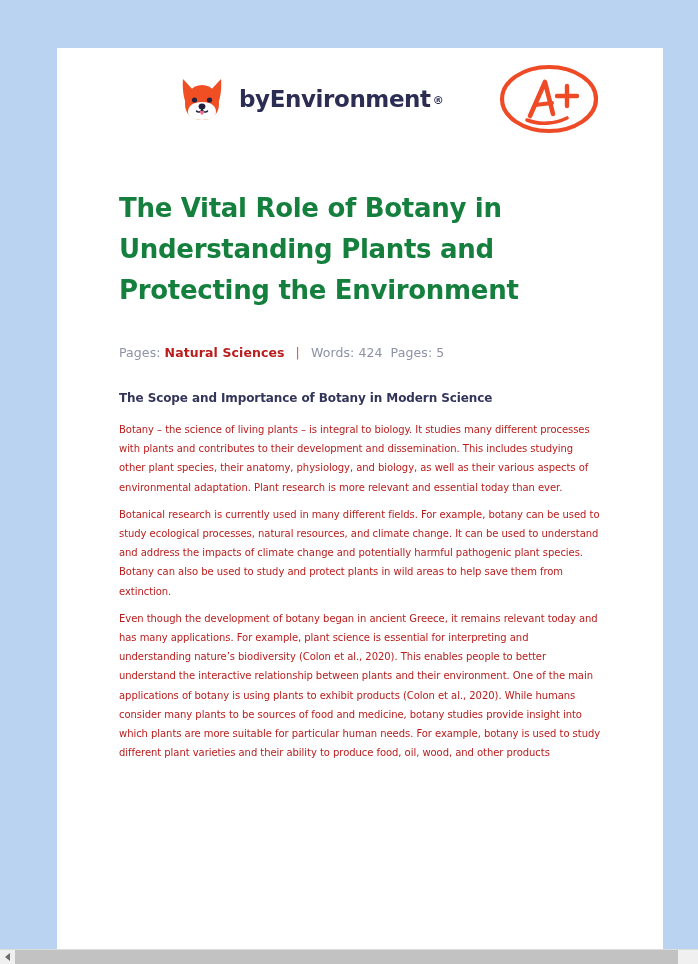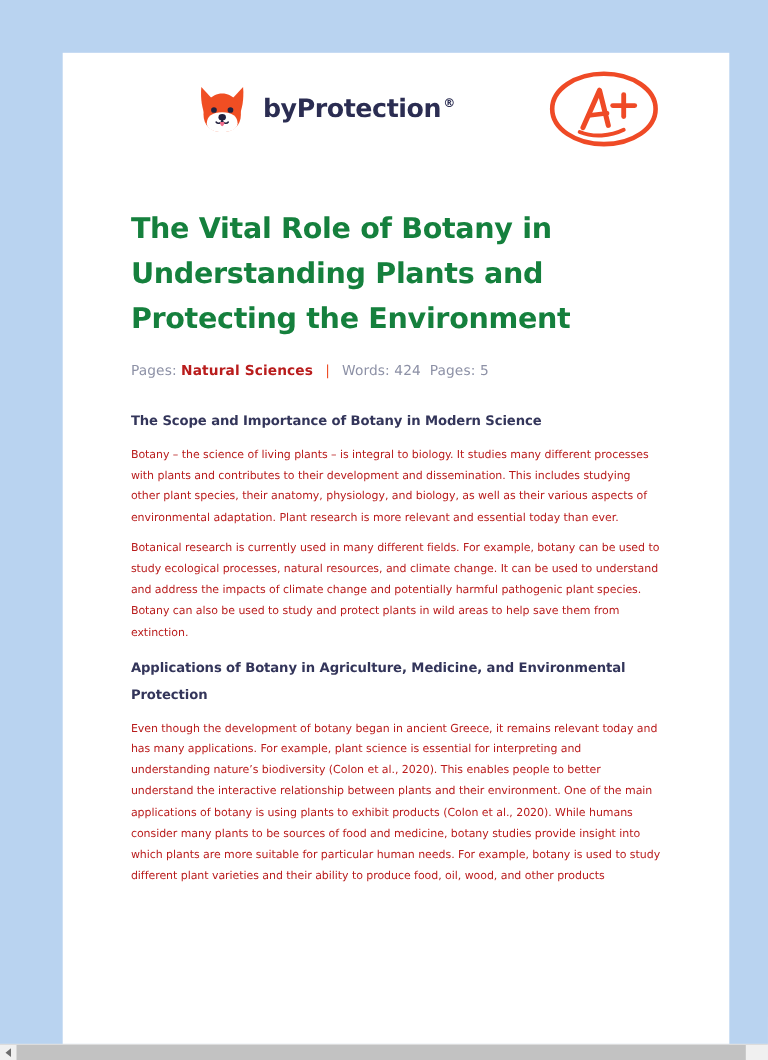--- a/index.html
+++ b/index.html
@@ -59,21 +59,21 @@
     height: 46px;
     display: block;
   }
   .brand-wordmark {
     font-size: 23px;
     font-weight: 700;
     color: #2b2d52;
     letter-spacing: -0.4px;
     white-space: nowrap;
     display: flex;
-    align-items: flex-start;
+    align-items: center;
   }
   .brand-wordmark .reg {
     font-size: 11px;
     font-weight: 700;
     position: relative;
     top: 1px;
     left: 2px;
   }
   .grade-badge {
     position: absolute;
@@ -107,21 +107,21 @@
   .doc-meta .topic-link {
     color: #b91c1c;
     font-weight: 700;
     margin-left: 4px;
     text-decoration: none;
   }
   .doc-meta .sep {
     color: #ee4f28;
     margin: 0 11px;
   }
-  .doc-meta .wordcount { margin-right: 8px; }
+  .doc-meta .wordcount { margin-right: 8px; margin-top: 16px; }
 
   
   .article { margin-top: 26px; }
 
   .section-heading {
     font-size: 12px;
     line-height: 24px;
     font-weight: 700;
     color: #33355a;
     margin: 0 0 10px 0;
@@ -208,21 +208,21 @@
               <ellipse cx="21" cy="30.5" rx="3.4" ry="2.9" fill="#22223f"></ellipse>
 
               <path d="M21 33 C21 36 17 37 15.5 35" stroke="#22223f" stroke-width="1.5" fill="none" stroke-linecap="round"></path>
               <path d="M21 33 C21 36 25 37 26.5 35" stroke="#22223f" stroke-width="1.5" fill="none" stroke-linecap="round"></path>
 
               <path d="M19 35 C19 40 23 40 23 35 Z" fill="#f06a8a"></path>
             </svg>
           </span>
           <span class="brand-wordmark">
               <span>by </span>
-              <span>Protection</span>
+              <span>Environment</span>
               <span class="reg">®</span>
             </span>
         </div>
 
         <span class="grade-badge">
           <svg viewBox="0 0 104 74" width="104" height="74" xmlns="http://www.w3.org/2000/svg" aria-hidden="true">
             <ellipse cx="52" cy="37" rx="47" ry="32" fill="none" stroke="#ef4a26" stroke-width="4.2"></ellipse>
 
             <path d="M33 54 L48 20 L56 52" stroke="#ef4a26" stroke-width="4.6" fill="none" stroke-linecap="round" stroke-linejoin="round"></path>
             <path d="M38 43 L55 41" stroke="#ef4a26" stroke-width="4" fill="none" stroke-linecap="round"></path>
@@ -245,21 +245,20 @@
         <span class="wordcount">Words: 424</span>
         <span class="pagecount">Pages: 5</span>
       </div>
 
       <div class="article">
 
         <h2 class="section-heading">The Scope and Importance of Botany in Modern Science</h2>
         <p class="body-par">Botany – the science of living plants – is integral to biology. It studies many different processes with plants and contributes to their development and dissemination. This includes studying other plant species, their anatomy, physiology, and biology, as well as their various aspects of environmental adaptation. Plant research is more relevant and essential today than ever.</p>
         <p class="body-par">Botanical research is currently used in many different fields. For example, botany can be used to study ecological processes, natural resources, and climate change. It can be used to understand and address the impacts of climate change and potentially harmful pathogenic plant species. Botany can also be used to study and protect plants in wild areas to help save them from extinction.</p>
 
-        <h2 class="section-heading subsequent">Applications of Botany in Agriculture, Medicine, and Environmental Protection</h2>
         <p class="body-par">Even though the development of botany began in ancient Greece, it remains relevant today and has many applications. For example, plant science is essential for interpreting and understanding nature’s biodiversity (Colon et al., 2020). This enables people to better understand the interactive relationship between plants and their environment. One of the main applications of botany is using plants to exhibit products (Colon et al., 2020). While humans consider many plants to be sources of food and medicine, botany studies provide insight into which plants are more suitable for particular human needs. For example, botany is used to study different plant varieties and their ability to produce food, oil, wood, and other products</p>
 
       </div>
 
     </div>
   </div>
 
   <div id="hscrollbar">
     <div class="sb-btn">
       <span class="sb-arrow-left"></span>

